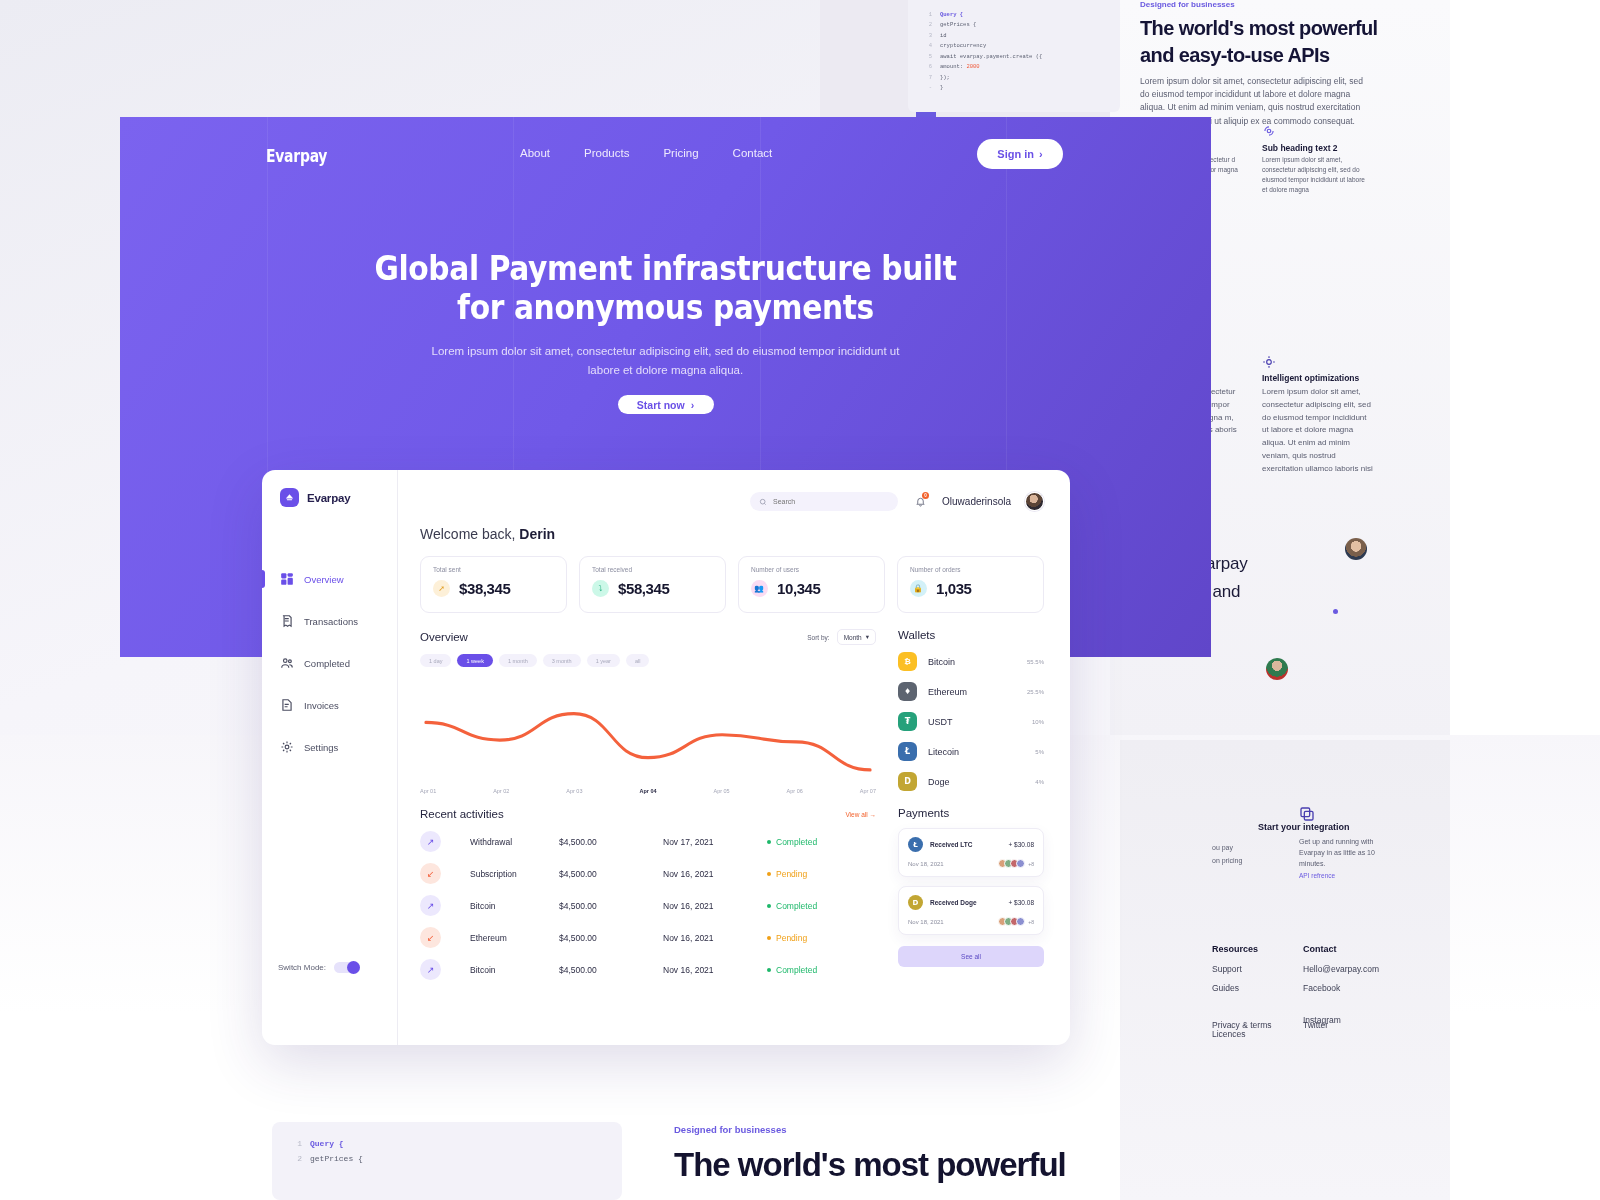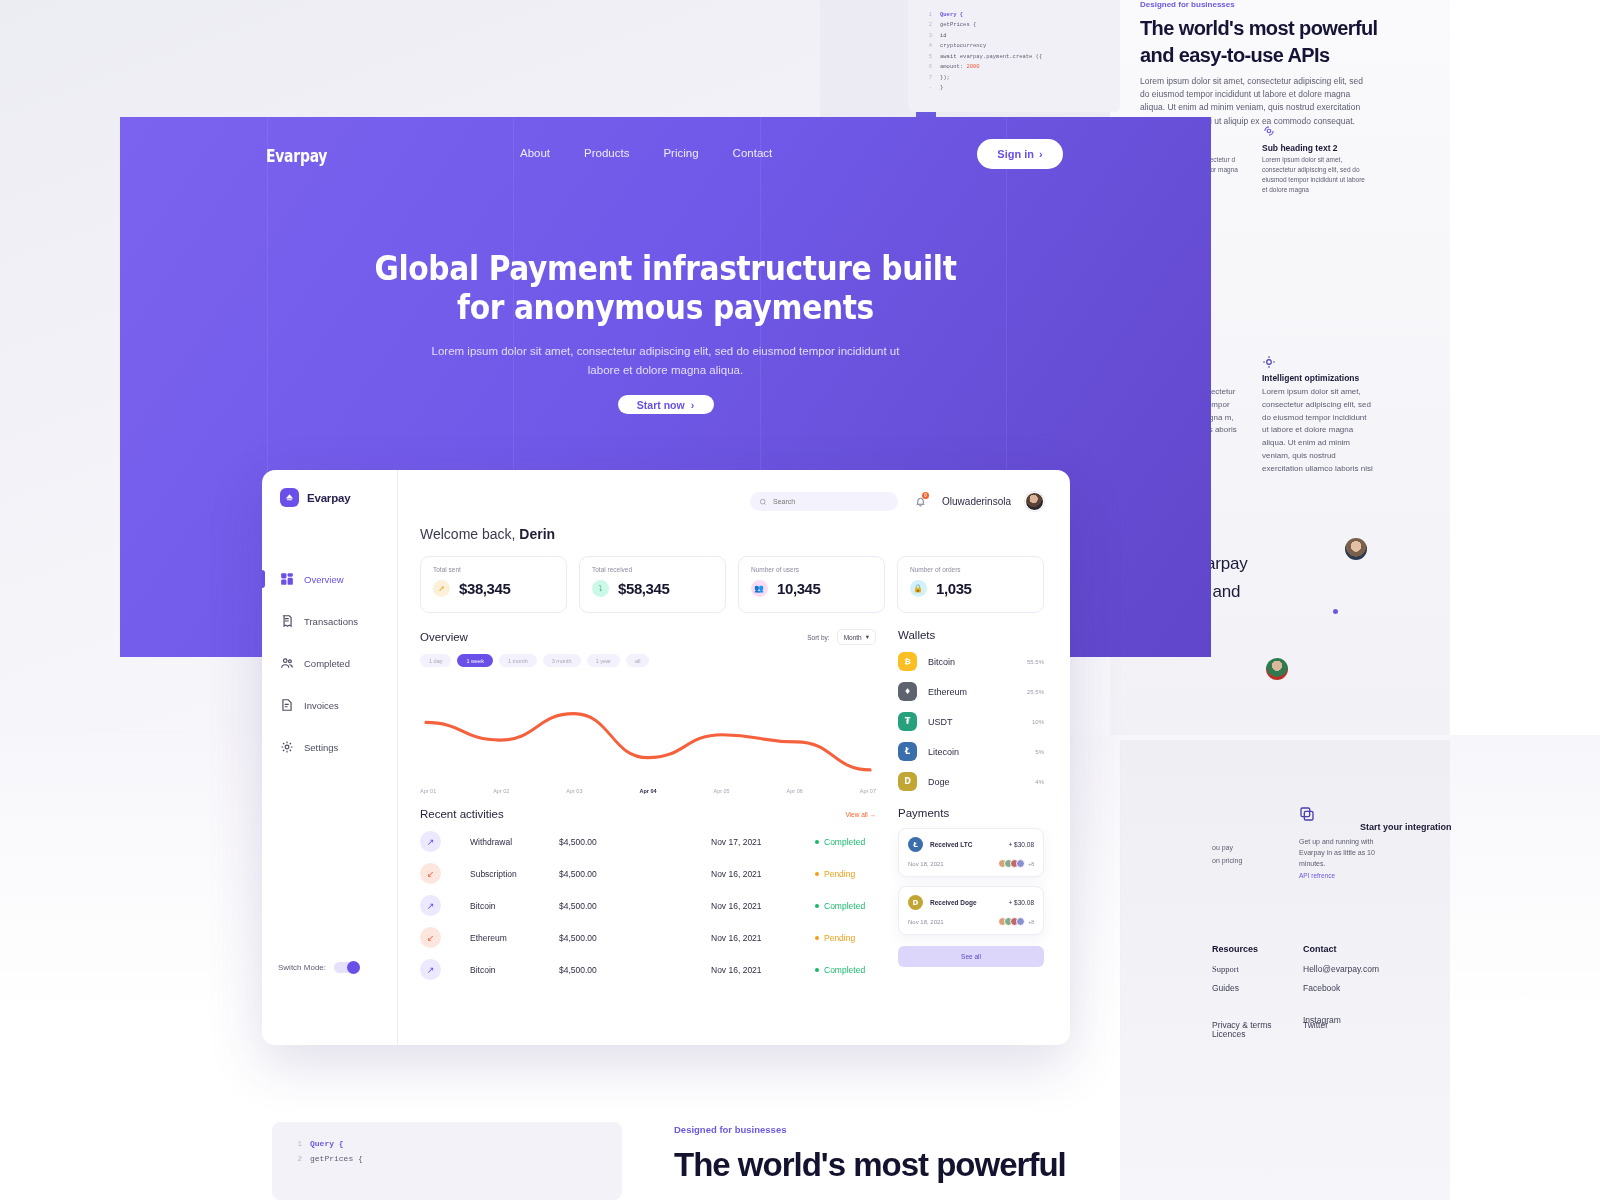--- a/index.html
+++ b/index.html
@@ -207,21 +207,21 @@
   .xaxis { display:flex; justify-content:space-between; margin-top:3px; }
   .xaxis span { font-size:5.5px; color:#a4a6b7; }
   .xaxis span.on { color:#2b2b45; font-weight:700; }
 
   .act-head { display:flex; align-items:center; justify-content:space-between; margin-top:14px; }
   .view-all { font-size:6.5px; color:#f2622c; cursor:pointer; }
   .act-row { display:flex; align-items:center; margin-top:11px; }
   .act-ic { width:21px; height:21px; border-radius:50%; display:flex; align-items:center; justify-content:center; flex:0 0 21px; }
   .act-name { width:118px; padding-left:29px; font-size:8.5px; color:#2d2d45; }
   .act-amt { width:104px; font-size:8.5px; color:#2d2d45; }
-  .act-date { width:104px; font-size:8.5px; color:#2d2d45;margin-left:48px; }
+  .act-date { width:104px; font-size:8.5px; color:#2d2d45; }
   .act-st { font-size:8.5px; display:flex; align-items:center; gap:5px; }
   .act-st .d { width:4px; height:4px; border-radius:50%; }
 
   .wal-row { display:flex; align-items:center; margin-top:11px; }
   .wal-ic { width:19px; height:19px; border-radius:6px; display:flex; align-items:center; justify-content:center;
             color:#fff; font-size:8px; font-weight:700; flex:0 0 19px; font-family:"DejaVu Sans",sans-serif; }
   .wal-nm { flex:1; padding-left:11px; font-size:9px; color:#2d2d45; }
   .wal-pc { font-size:6px; color:#9b9dad; }
 
   .pay-card {
@@ -330,29 +330,29 @@
   <div class="avatar-dot" style="left:1345px; top:538px; width:22px; height:22px; background:radial-gradient(circle at 50% 38%, #e3c0a4 0 30%, #7a5f4b 31% 58%, #2e3a50 59% 100%);"></div>
   <div class="avatar-dot" style="left:1266px; top:658px; width:22px; height:22px; background:radial-gradient(circle at 50% 35%, #dbb79c 0 28%, #2f7a4e 29% 60%, #b8322c 61% 100%);"></div>
   <div class="small-dot" style="left:1333px; top:609px;"></div>
 
   <div class="bg-ico-box" style="left:1299px; top:806px; width:16px; height:16px;">
     <svg viewBox="0 0 24 24" fill="none" stroke="#4a3fb0" stroke-width="2">
         <rect x="3" y="3" width="13" height="13" rx="2"></rect>
         <rect x="8" y="8" width="13" height="13" rx="2"></rect>
       </svg>
   </div>
-  <div class="bg-sub-h" style="left:1360px; top:822px; font-size:9px;">Start your integration</div>
+  <div class="bg-sub-h" style="left:1258px; top:822px; font-size:9px;">Start your integration</div>
   <div class="bg-p" style="left:1299px; top:837px; width:92px; font-size:7px;">Get up and running with Evarpay in as little as 10 minutes.</div>
   <div class="bg-eyebrow" style="left:1299px; top:872px; font-size:6.5px; font-weight:400;">API refrence</div>
   <div class="bg-p" style="left:1212px; top:843px; font-size:7px;">ou pay</div>
   <div class="bg-p" style="left:1212px; top:856px; font-size:7px;">on pricing</div>
 
   <div id="bg-footer">
       <div class="foot-h" style="left:1212px; top:944px;">Resources</div>
-      <div class="foot-l" style="left:1212px; top:964px;font-family:Liberation Serif, serif;">Support</div>
+      <div class="foot-l" style="left:1212px; top:964px;">Support</div>
       <div class="foot-l" style="left:1212px; top:982.5px;">Guides</div>
       <div class="foot-l" style="left:1212px; top:1001px;margin-top:28px;">Licences</div>
       <div class="foot-l" style="left:1212px; top:1019.5px;">Privacy &amp; terms</div>
       <div class="foot-h" style="left:1303px; top:944px;">Contact</div>
       <div class="foot-l" style="left:1303px; top:964px;">Hello@evarpay.com</div>
       <div class="foot-l" style="left:1303px; top:982.5px;">Facebook</div>
       <div class="foot-l" style="left:1303px; top:1015px;">Instagram</div>
       <div class="foot-l" style="left:1303px; top:1019.5px;">Twitter</div>
     </div>
 

